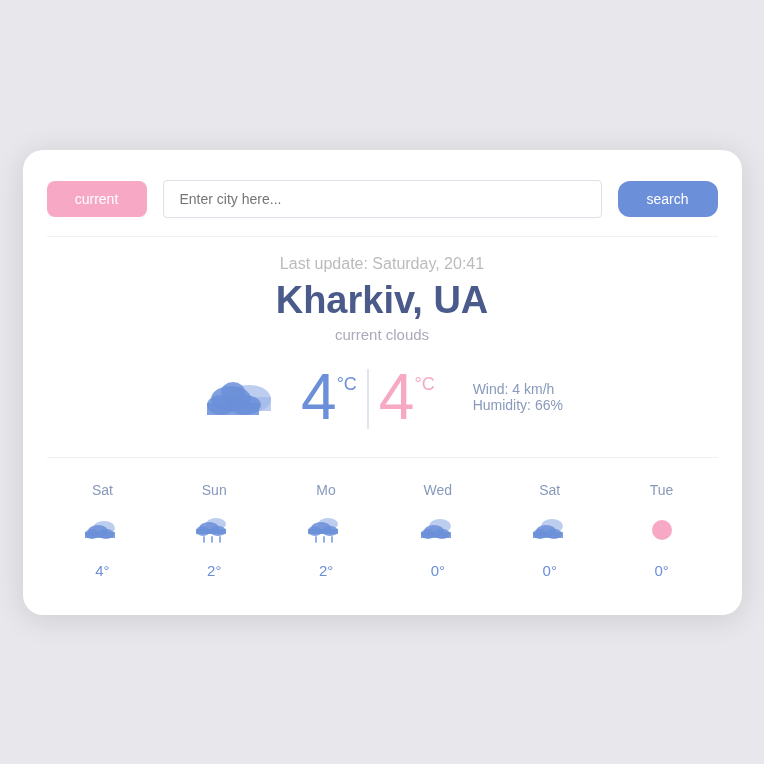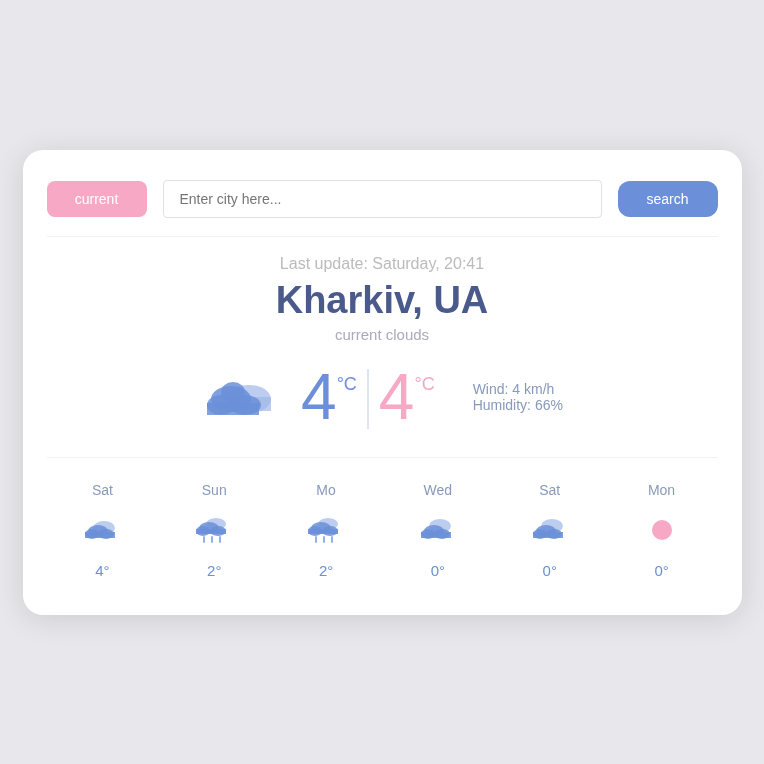--- a/index.html
+++ b/index.html
@@ -321,21 +321,21 @@
         <ellipse cx="22" cy="12" rx="11" ry="7" fill="#a0b8e8" opacity="0.7"></ellipse>
         <ellipse cx="16" cy="17" rx="10" ry="6" fill="#6b8fd8" opacity="0.85"></ellipse>
         <ellipse cx="10" cy="20" rx="7" ry="5" fill="#6b8fd8" opacity="0.85"></ellipse>
         <ellipse cx="24" cy="20" rx="8" ry="5" fill="#6b8fd8" opacity="0.85"></ellipse>
         <rect x="3" y="18" width="30" height="6" rx="0" fill="#6b8fd8" opacity="0.85"></rect>
       </svg>
       <span class="day-temp">0°</span>
     </div>
 
     <div class="forecast-day">
-      <span class="day-label">Mon</span>
+      <span class="day-label">Tue</span>
       <svg class="forecast-icon" viewBox="0 0 40 32">
         <circle cx="20" cy="16" r="10" class="sun-circle"></circle>
       </svg>
       <span class="day-temp">0°</span>
     </div>
 
   </div>
 
 </div>
 

